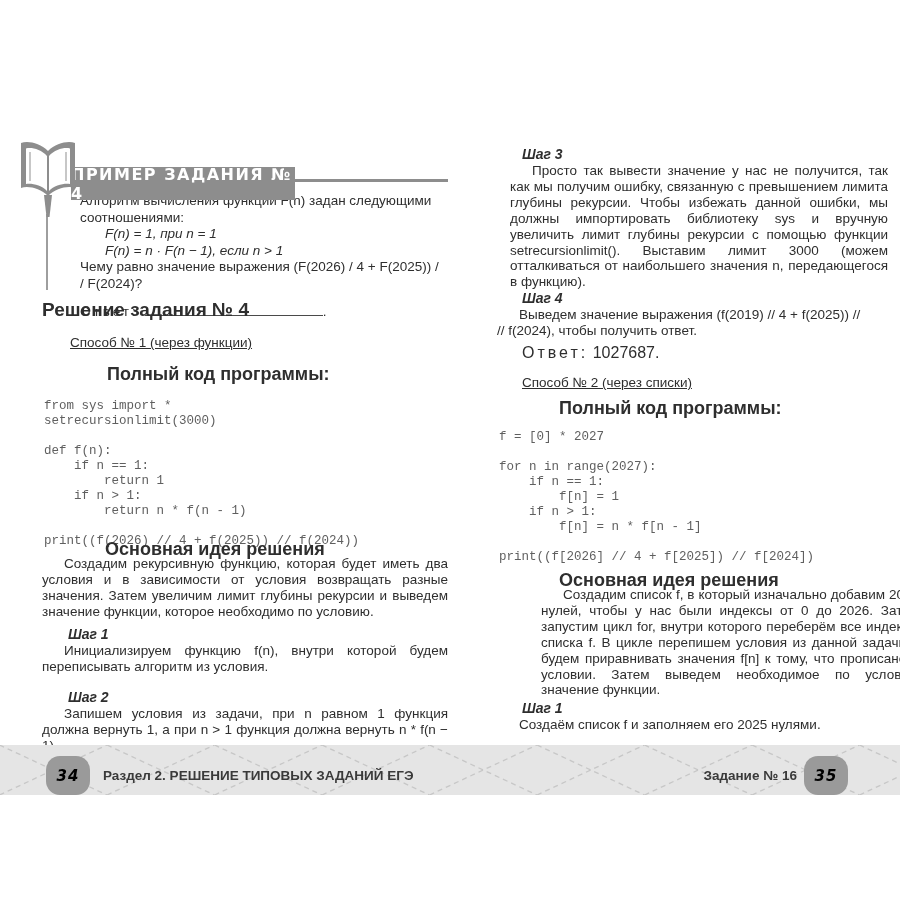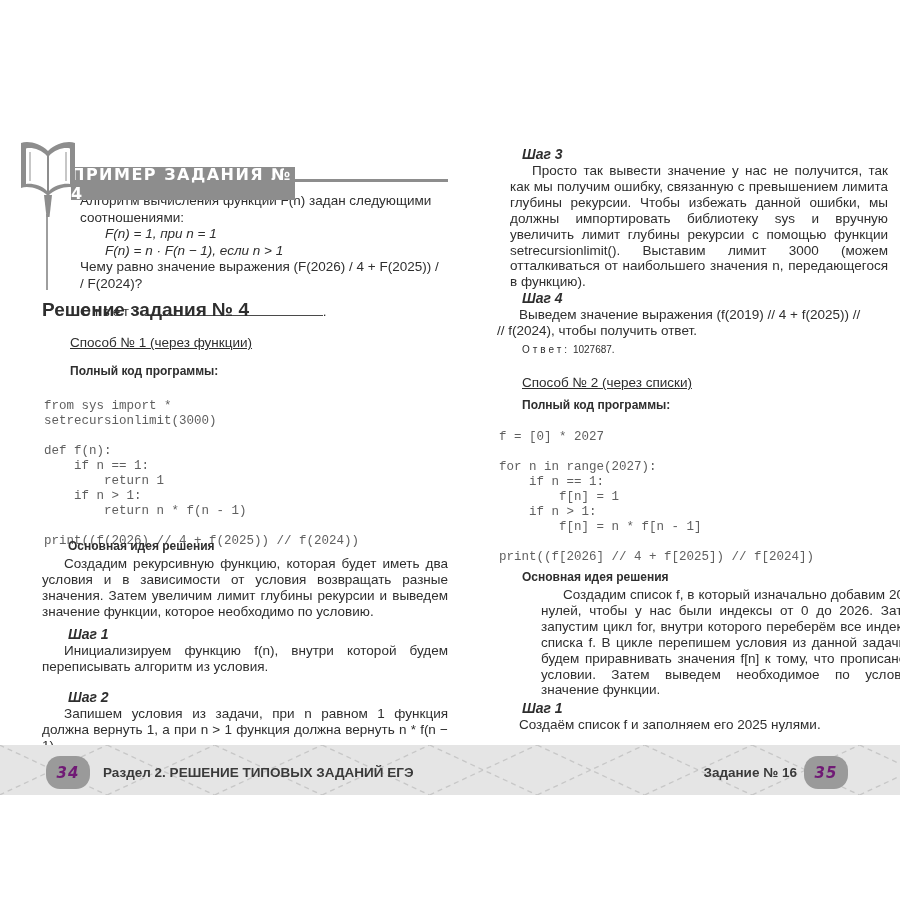--- a/index.html
+++ b/index.html
@@ -20,28 +20,28 @@
 
   
   .task{position:absolute;left:80px;top:193px;width:370px;font-size:13.5px;line-height:16.5px;}
   .formula{margin-left:25px;font-style:italic;}
   .answer-row{margin-top:11px;font-size:13.5px;}
   .answer-label{letter-spacing:3px;}
   .answer-blank{display:inline-block;width:178px;border-bottom:1px solid #4a4a4a;height:12px;margin-left:6px;}
 
   .sol-title{position:absolute;left:42px;top:299px;font-size:19px;font-weight:700;}
   .method{position:absolute;text-decoration:underline;font-size:13.5px;}
-  .lbl{position:absolute;font-weight:700;font-size:12px;}
+  .lbl{position:absolute;font-weight:700;font-size:18px;margin-left:37px;}
   .step-title{position:absolute;font-weight:700;font-style:italic;font-size:14px;}
   .body-par{position:absolute;font-size:13.5px;line-height:15.9px;text-indent:22px;text-align:justify;}
   .code{
     position:absolute;font-family:"Liberation Mono","DejaVu Sans Mono",monospace;
     font-size:12.5px;line-height:15px;color:#5f5f5f;white-space:pre;
   }
-  .answer-final{position:absolute;font-size:10px;}
+  .answer-final{position:absolute;font-size:16px;}
 
   
   .m1{left:70px;top:335px;}
   .cl1{left:70px;top:364px;}
   .code1{left:44px;top:386px;}
   .it1{left:68px;top:539px;}
   .ix1{left:42px;top:556px;width:406px;}
   .s1{left:68px;top:626px;}
   .s1t{left:42px;top:643px;width:406px;}
   .s2{left:68px;top:689px;}
@@ -61,21 +61,21 @@
   .rix{left:497px;top:587px;width:378px;margin-left:44px;}
   .rs1{left:522px;top:700px;}
   .rs1t{left:497px;top:717px;width:378px;}
 
   
   .footer{position:absolute;left:0;top:745px;width:900px;height:50px;background:#e5e5e5;overflow:hidden;}
   .footer svg{position:absolute;left:0;top:0;}
   .f-left{position:absolute;left:46px;top:756px;display:flex;align-items:center;gap:13px;z-index:2;}
   .f-right{position:absolute;right:52px;top:756px;display:flex;align-items:center;gap:7px;z-index:2;}
   .pagenum{
-    min-width:44px;height:33px;border-radius:14px;background:#9a9a9a;color:#701a75;
+    min-width:44px;height:39px;border-radius:14px;background:#9a9a9a;color:#000000;
     font-weight:700;font-style:italic;font-size:15px;display:flex;align-items:center;justify-content:center;
     font-family:"DejaVu Sans",sans-serif;letter-spacing:1px;
   }
   .f-label{font-weight:700;font-size:13.5px;color:#3a3a3a;}
 </style>
 </head>
 <body>
 
 <div class="spread">
 

